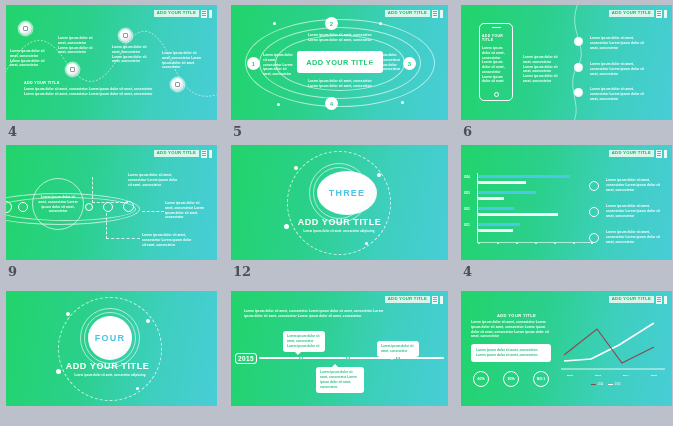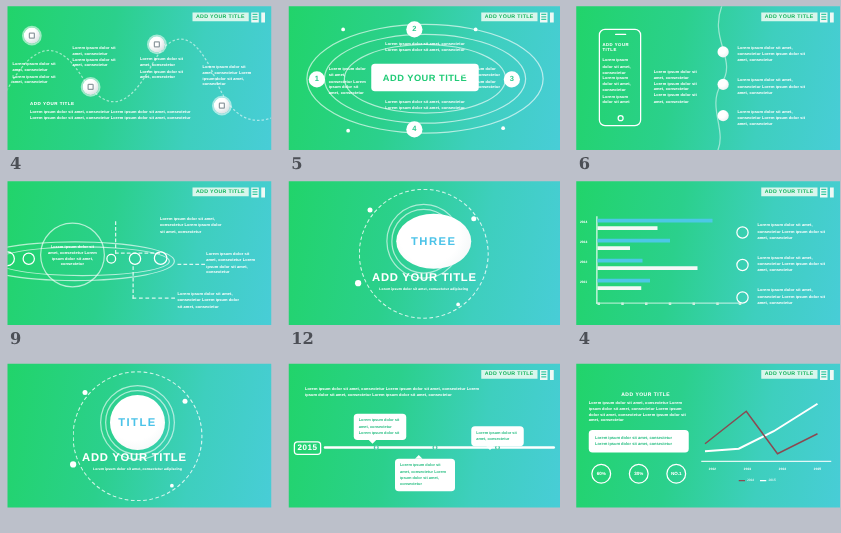--- a/index.html
+++ b/index.html
@@ -379,21 +379,21 @@
       <div class="tx" style="left:145px;top:85px;width:58px">Lorem ipsum dolor sit amet, consectetur Lorem ipsum dolor sit amet, consectetur</div>
     </div>
     <div class="num">4</div>
   </div>
 
   <div class="cell">
     <div class="slide">
       <div class="orbd" style="left:52px;top:6px;width:104px;height:104px"></div>
       <div class="orbs" style="left:74px;top:17px;width:60px;height:60px"></div>
       <div class="orbs" style="left:78px;top:21px;width:52px;height:52px"></div>
-      <div class="bigcirc" style="left:82px;top:25px;width:44px;height:44px">TITLE</div>
+      <div class="bigcirc" style="left:82px;top:25px;width:44px;height:44px">FOUR</div>
 
       <div class="sdot" style="left:60px;top:21px;width:4px;height:4px"></div>
       <div class="sdot" style="left:140px;top:28px;width:4px;height:4px"></div>
       <div class="sdot" style="left:50px;top:78px;width:5px;height:5px"></div>
       <div class="sdot" style="left:130px;top:96px;width:3px;height:3px"></div>
 
       <div class="bigtitle" style="left:-4px;top:70px">ADD YOUR TITLE</div>
       <div class="tx c" style="left:56px;top:83px;width:96px;font-size:2.7px">Lorem ipsum dolor sit amet, consectetur adipiscing</div>
     </div>
     <div class="num"></div>

